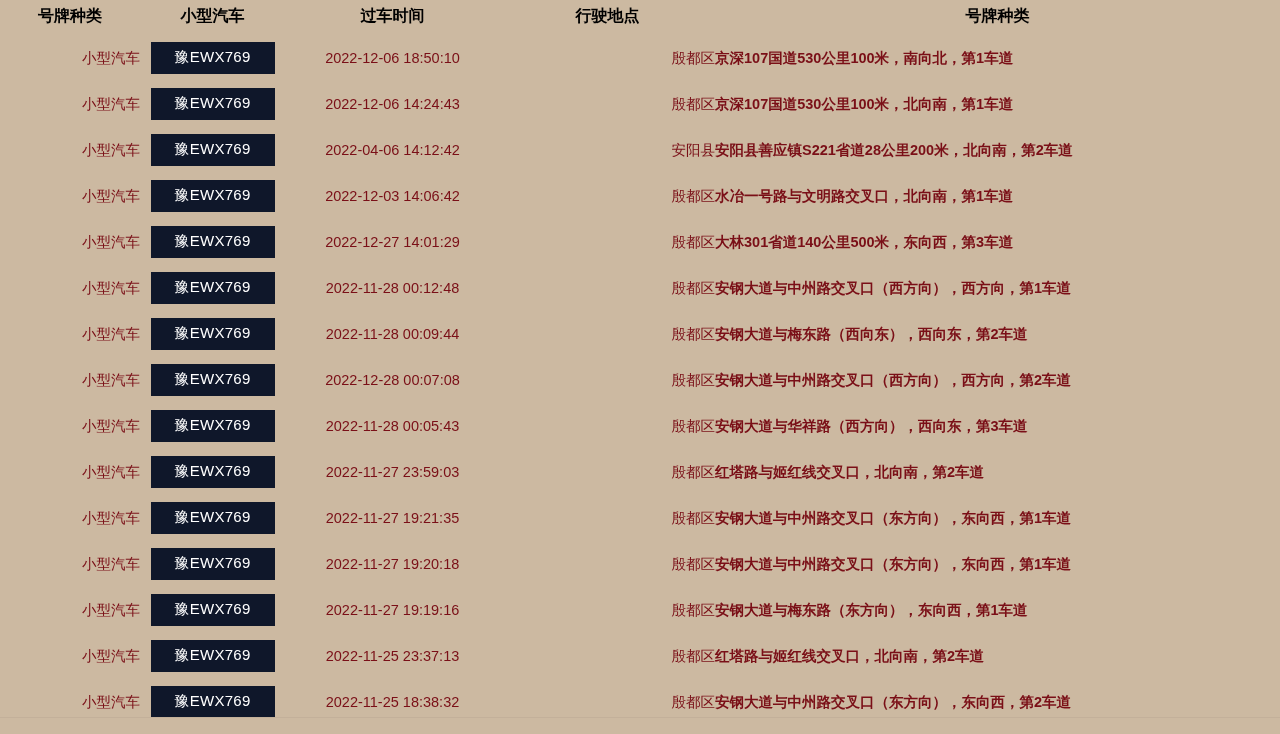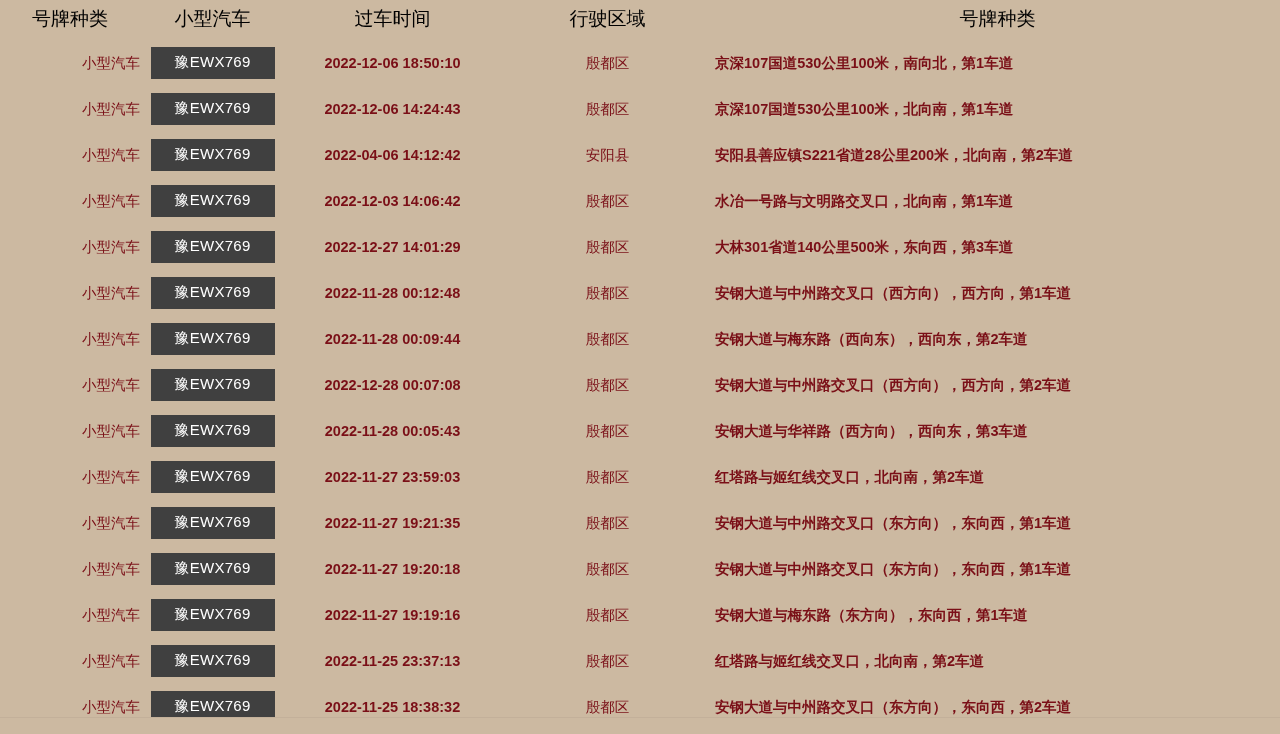--- a/index.html
+++ b/index.html
@@ -19,55 +19,55 @@
     height: 734px;
     position: relative;
     background: #ccb9a1;
   }
   table.records {
     width: 1280px;
     border-collapse: collapse;
     table-layout: fixed;
   }
   table.records th {
-    font-size: 19px;
-    font-weight: normal;
+    font-size: 16px;
+    font-weight: bold;
     color: #000;
     padding: 6px 0 8px 0;
     text-align: center;
     white-space: nowrap;
   }
   table.records td {
     font-size: 14.5px;
     color: #7a0f17;
     padding: 7px 0;
     vertical-align: middle;
     white-space: nowrap;
   }
   col.c-type    { width: 140px; }
   col.c-plate   { width: 145px; }
   col.c-time    { width: 215px; }
   col.c-area    { width: 215px; }
   col.c-place   { width: 565px; }
 
   td.type  { text-align: right; }
   td.plate { text-align: center; padding: 0; }
-  td.time  { text-align: center; font-weight: bold; }
-  td.area  { padding-left: 14px; text-align: center; }
+  td.time  { text-align: center; }
+  td.area  { padding-left: 14px; text-align: right; }
   td.place { padding-left: 14px; text-align: left; font-weight: bold; }
 
   th.h-type  { }
   th.h-plate { }
   th.h-time  { }
   th.h-area  { }
   th.h-place { }
 
   .plate-badge {
     display: block;
-    background: #404040;
+    background: #0f172a;
     color: #ffffff;
     font-size: 15px;
     font-weight: normal;
     text-align: center;
     padding: 6px 0 7px 0;
     margin: 0 auto;
     width: 124px;
     letter-spacing: 0.3px;
   }
   .bottom-strip {
@@ -91,21 +91,21 @@
       <col class="c-plate">
       <col class="c-time">
       <col class="c-area">
       <col class="c-place">
     </colgroup>
     <thead>
       <tr>
         <th class="h-type">号牌种类</th>
         <th class="h-plate">小型汽车</th>
         <th class="h-time">过车时间</th>
-        <th class="h-area">行驶区域</th>
+        <th class="h-area">行驶地点</th>
         <th class="h-place">号牌种类</th>
       </tr>
     </thead>
     <tbody id="records-body">
         <tr>
           <td class="type">小型汽车</td>
           <td class="plate">
             <span class="plate-badge">豫EWX769</span>
           </td>
           <td class="time">2022-12-06 18:50:10</td>

